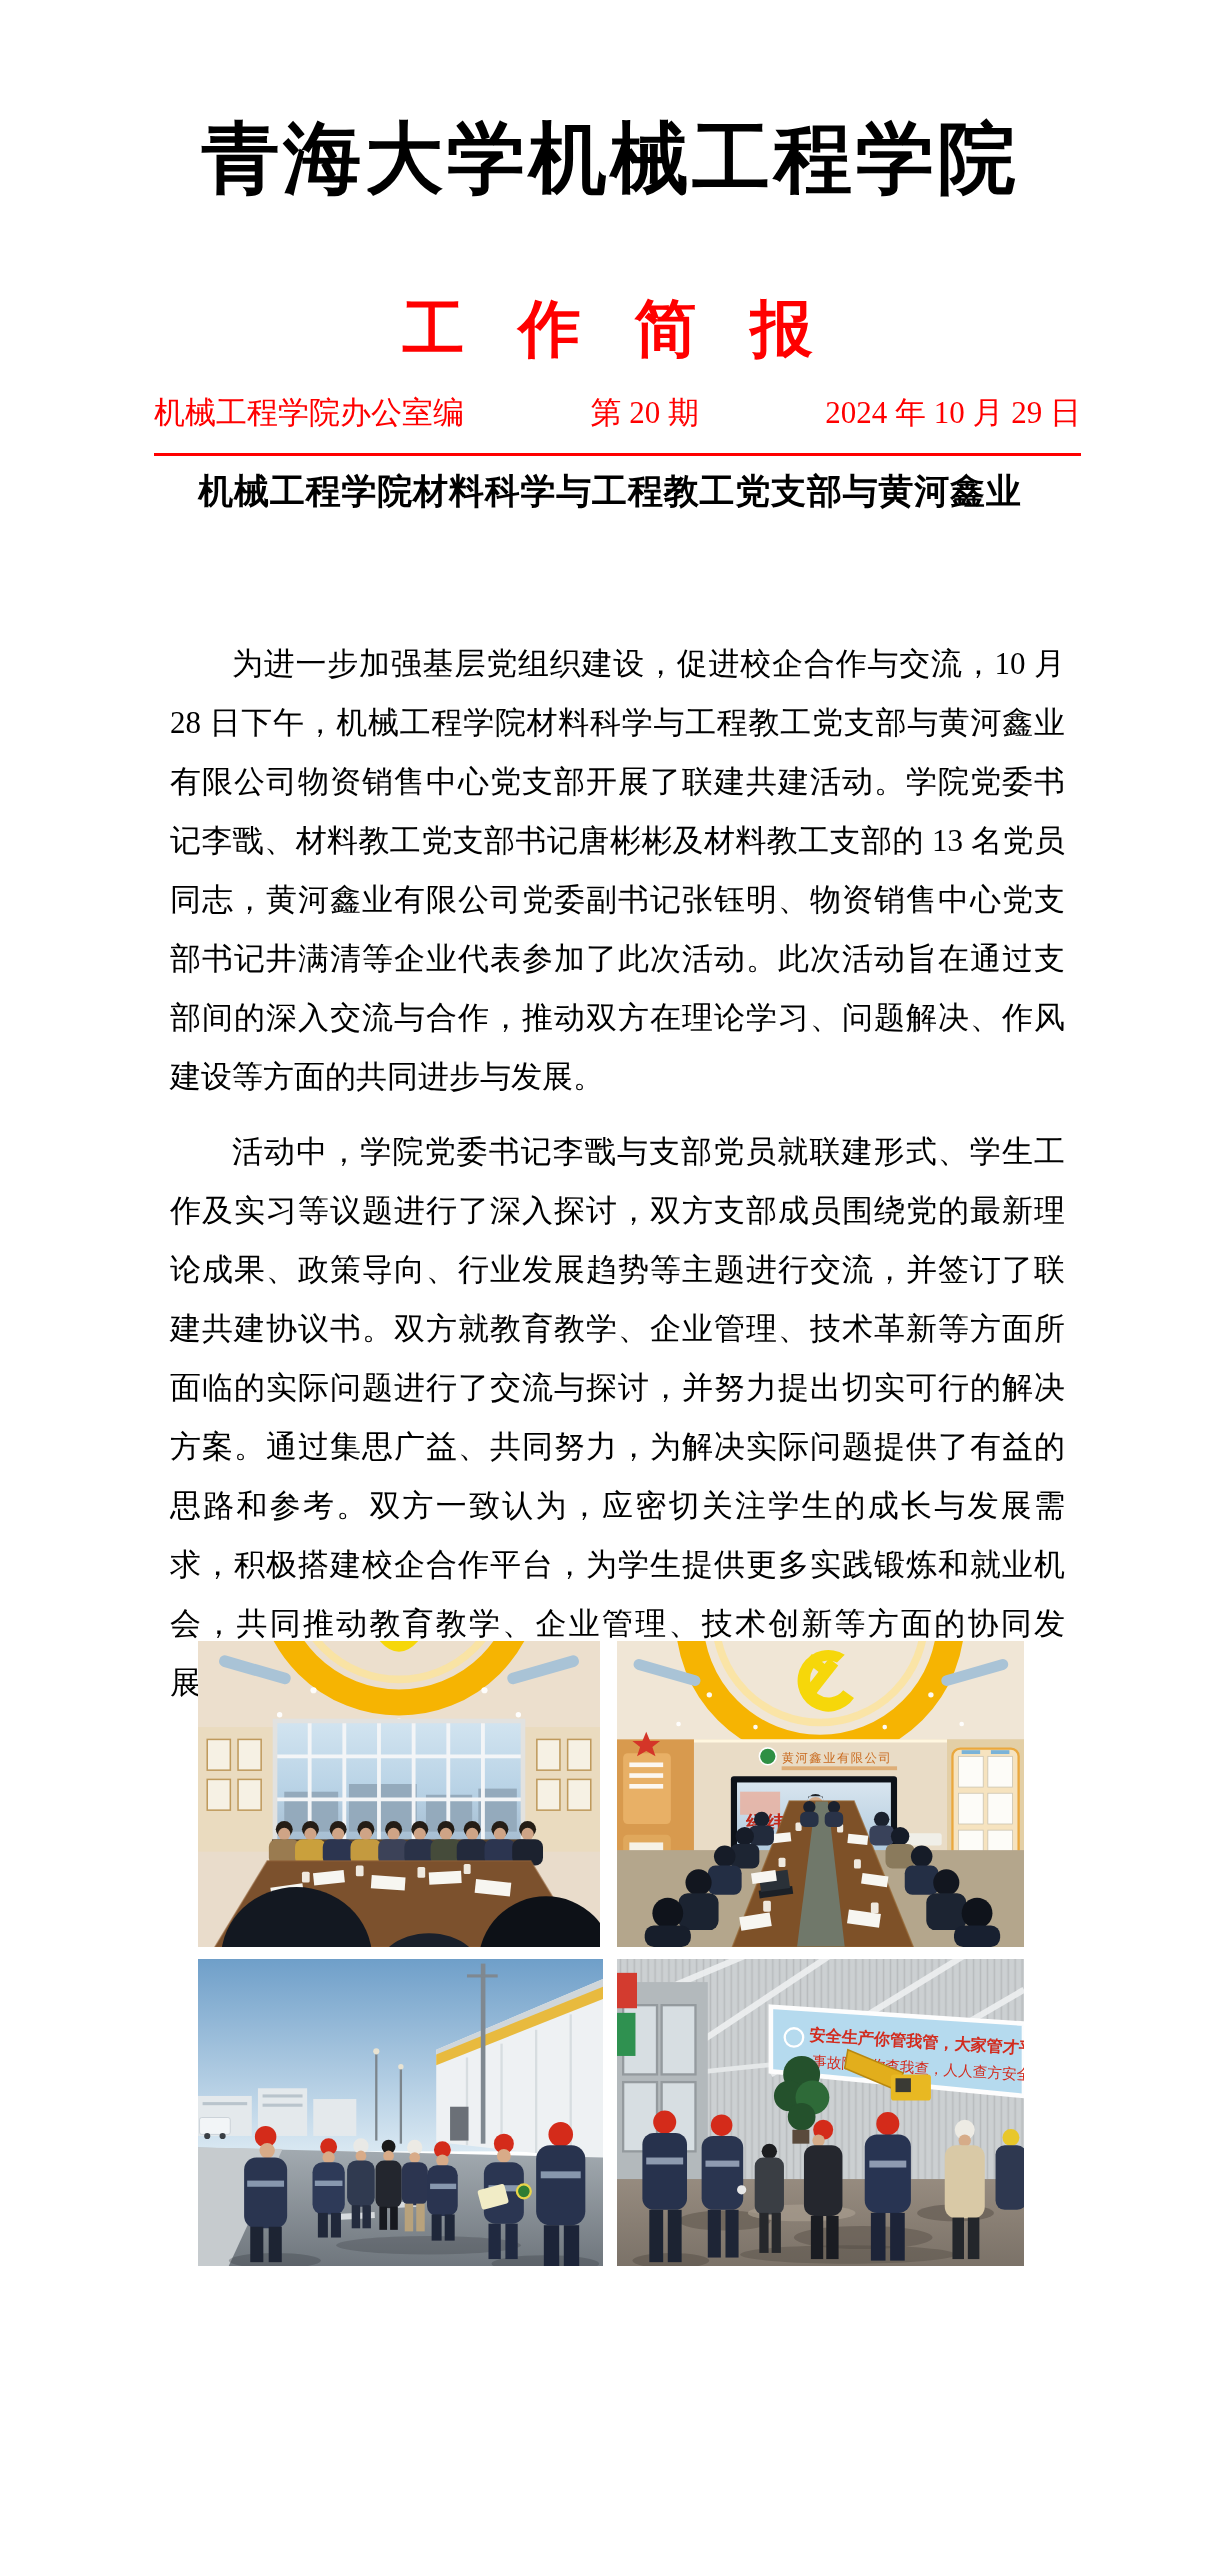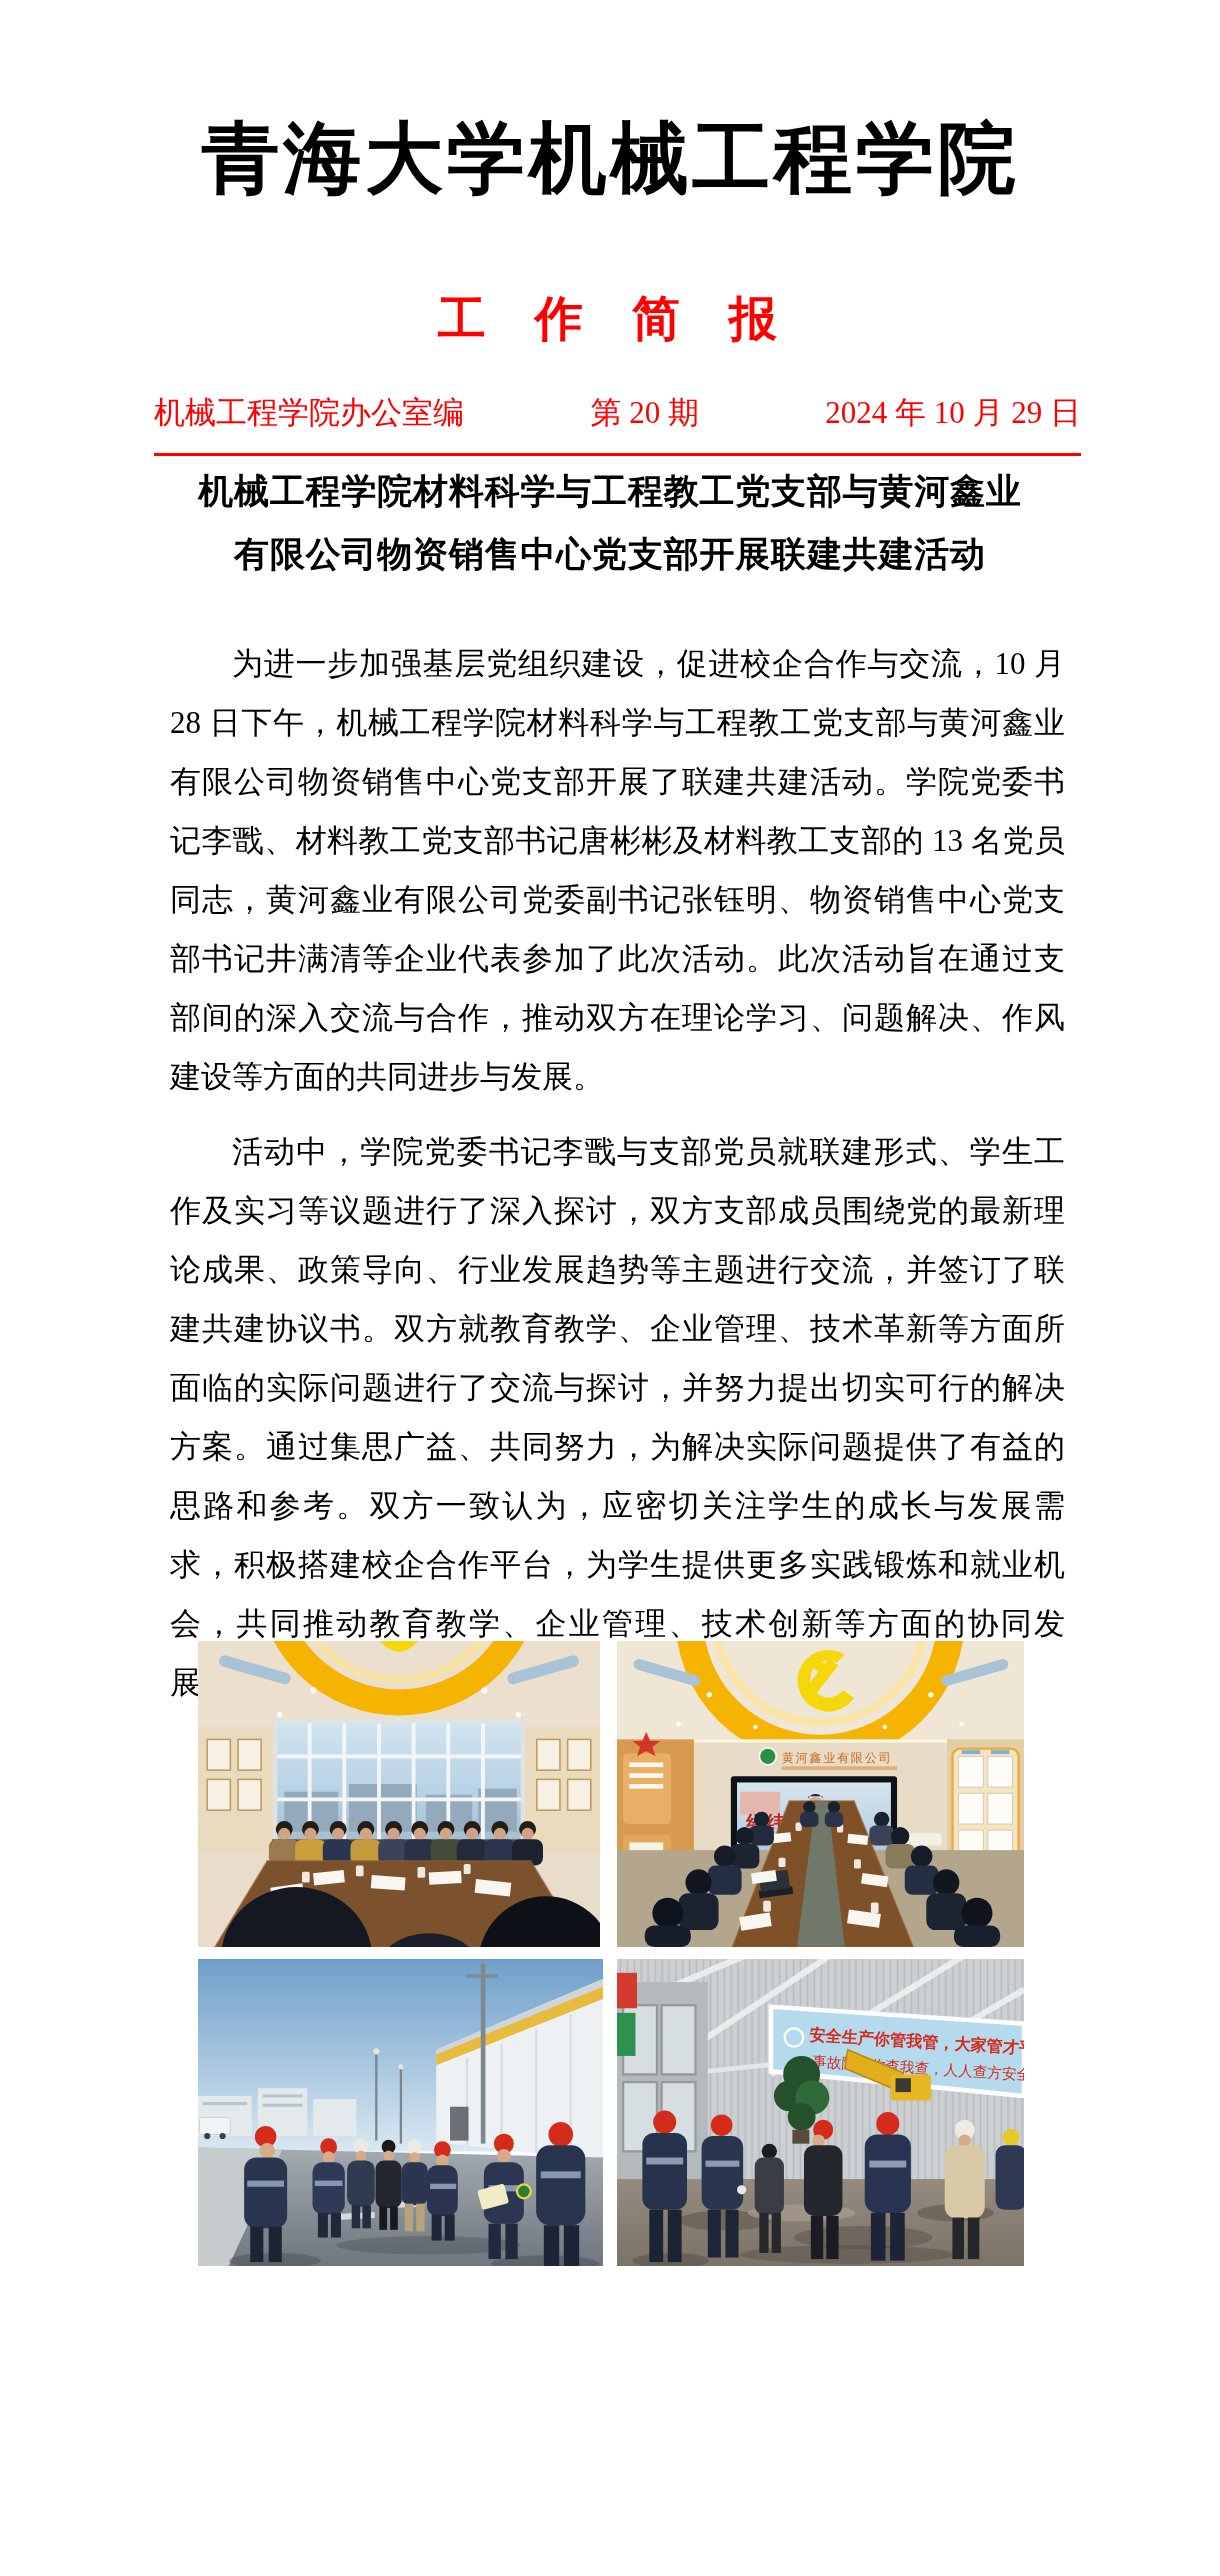--- a/index.html
+++ b/index.html
@@ -17,21 +17,21 @@
     position:absolute;top:48px;left:0;width:100%;
     text-align:center;
     font-size:78px;line-height:115px;
     font-weight:bold;color:#000000;
     letter-spacing:3.8px;
     font-family:"DejaVu Serif","Liberation Serif",serif;
   }
   .masthead-subtitle{
     position:absolute;top:228px;left:0;width:100%;
     text-align:center;
-    font-size:48px;line-height:100px;
+    font-size:62px;line-height:100px;
     font-weight:bold;color:#ff0000;
     letter-spacing:6.2px;word-spacing:20px;
     font-family:"DejaVu Serif","Liberation Serif",serif;
   }
   
   .issue-line{
     position:absolute;top:394px;left:154px;width:927px;
     display:flex;justify-content:space-between;align-items:baseline;
     font-size:31px;line-height:37px;color:#ff0000;
     border-bottom:3.8px solid #ff0000;
@@ -73,21 +73,20 @@
   <h2 class="masthead-subtitle">工 作 简 报</h2>
 
   <div class="issue-line">
     <span>机械工程学院办公室编</span>
     <span>第 20 期</span>
     <span>2024 年 10 月 29 日</span>
   </div>
 
   <div class="headline">
     <div>机械工程学院材料科学与工程教工党支部与黄河鑫业</div>
-    <div>有限公司物资销售中心党支部开展联建共建活动</div>
   </div>
 
   <div class="body-block" id="body1">
     <p>为进一步加强基层党组织建设，促进校企合作与交流，10 月 28 日下午，机械工程学院材料科学与工程教工党支部与黄河鑫业有限公司物资销售中心党支部开展了联建共建活动。学院党委书记李戬、材料教工党支部书记唐彬彬及材料教工支部的 13 名党员同志，黄河鑫业有限公司党委副书记张钰明、物资销售中心党支部书记井满清等企业代表参加了此次活动。此次活动旨在通过支部间的深入交流与合作，推动双方在理论学习、问题解决、作风建设等方面的共同进步与发展。</p>
     <p>活动中，学院党委书记李戬与支部党员就联建形式、学生工作及实习等议题进行了深入探讨，双方支部成员围绕党的最新理论成果、政策导向、行业发展趋势等主题进行交流，并签订了联建共建协议书。双方就教育教学、企业管理、技术革新等方面所面临的实际问题进行了交流与探讨，并努力提出切实可行的解决方案。通过集思广益、共同努力，为解决实际问题提供了有益的思路和参考。双方一致认为，应密切关注学生的成长与发展需求，积极搭建校企合作平台，为学生提供更多实践锻炼和就业机会，共同推动教育教学、企业管理、技术创新等方面的协同发展。</p>
   </div>
 
   <div class="photo-grid">
 
     <figure class="photo" id="photo1">

